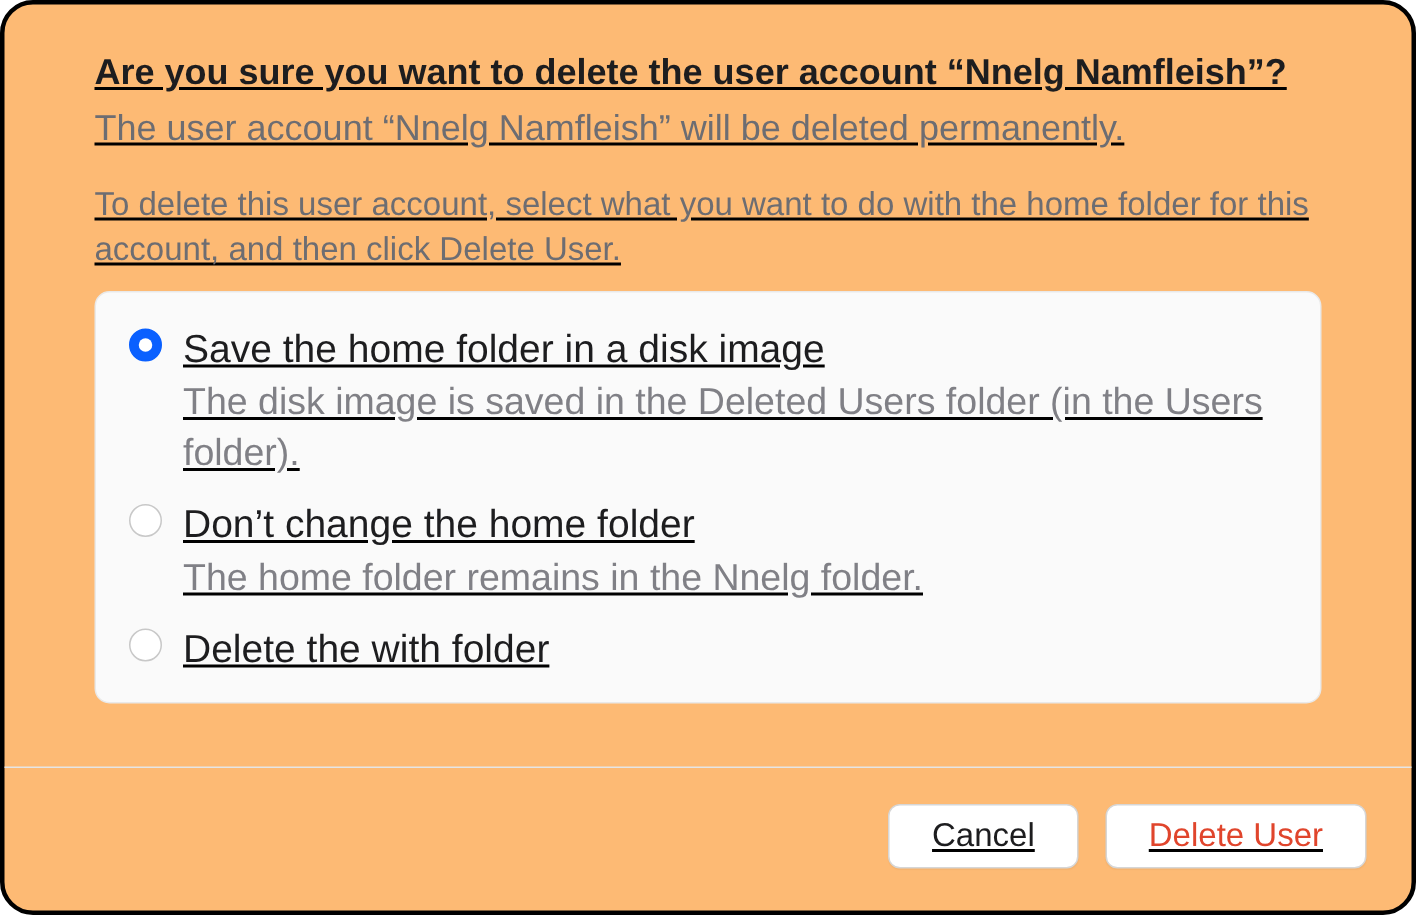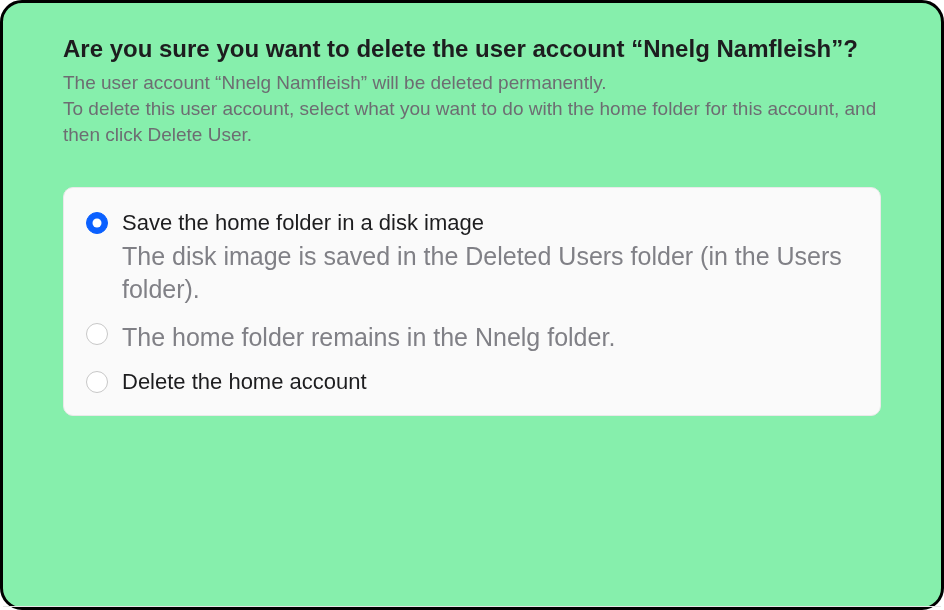--- a/index.html
+++ b/index.html
@@ -10,47 +10,49 @@
     body {
       font-family: -apple-system, BlinkMacSystemFont, "Helvetica Neue", "Segoe UI", sans-serif;
       background: #fff;
       width: 944px;
       height: 610px;
       overflow: hidden;
     }
     .dialog {
       width: 944px;
       height: 610px;
-      background: #86efac;
+      background: #fdba74;
       border: 3px solid #000000;
       border-radius: 22px;
       display: flex;
       flex-direction: column;
+      text-decoration: underline;
     }
     .content {
       padding: 30px 60px 0 60px;
       flex: 1;
     }
     .title {
       font-size: 24px;
       font-weight: 700;
       color: #1d1d1f;
       line-height: 1.3;
       margin-bottom: 6px;
     }
     .subtitle {
-      font-size: 19px;
+      font-size: 24px;
       color: #6d6d72;
       line-height: 1.35;
+      margin-bottom: 18px;
     }
     .instructions {
-      font-size: 19px;
+      font-size: 22px;
       color: #6d6d72;
       line-height: 1.4;
-      margin-bottom: 38px;
+      margin-bottom: 12px;
     }
     .options-panel {
       background: #fafafa;
       border: 1px solid #e9e9e9;
       border-radius: 10px;
       padding: 20px 22px 18px 22px;
     }
     .option-row {
       display: flex;
       align-items: flex-start;
@@ -85,21 +87,21 @@
       width: 9px;
       height: 9px;
       background: #ffffff;
       border-radius: 50%;
       transform: translate(-50%, -50%);
     }
     .option-text {
       flex: 1;
     }
     .option-label {
-      font-size: 22px;
+      font-size: 26px;
       color: #1d1d1f;
       line-height: 1.35;
       cursor: pointer;
     }
     .option-desc {
       font-size: 25px;
       color: #808086;
       line-height: 1.35;
       margin-top: 2px;
       margin-bottom: 6px;
@@ -152,29 +154,34 @@
         <div class="radio checked"></div>
         <div class="option-text">
           <div class="option-label">Save the home folder in a disk image</div>
           <div class="option-desc">The disk image is saved in the Deleted Users folder (in the Users folder).</div>
         </div>
       </div>
 
       <div class="option-row">
         <div class="radio unchecked"></div>
         <div class="option-text">
+          <div class="option-label">Don’t change the home folder</div>
           <div class="option-desc">The home folder remains in the Nnelg folder.</div>
         </div>
       </div>
 
       <div class="option-row">
         <div class="radio unchecked"></div>
         <div class="option-text">
-          <div class="option-label">Delete the home account</div>
+          <div class="option-label">Delete the with folder</div>
         </div>
       </div>
 
     </div>
   </div>
 
   <div class="divider"></div>
 
+  <div class="footer">
+    <button class="btn cancel">Cancel</button>
+    <button class="btn destructive">Delete User</button>
+  </div>
 </div>
 
 </body></html>

